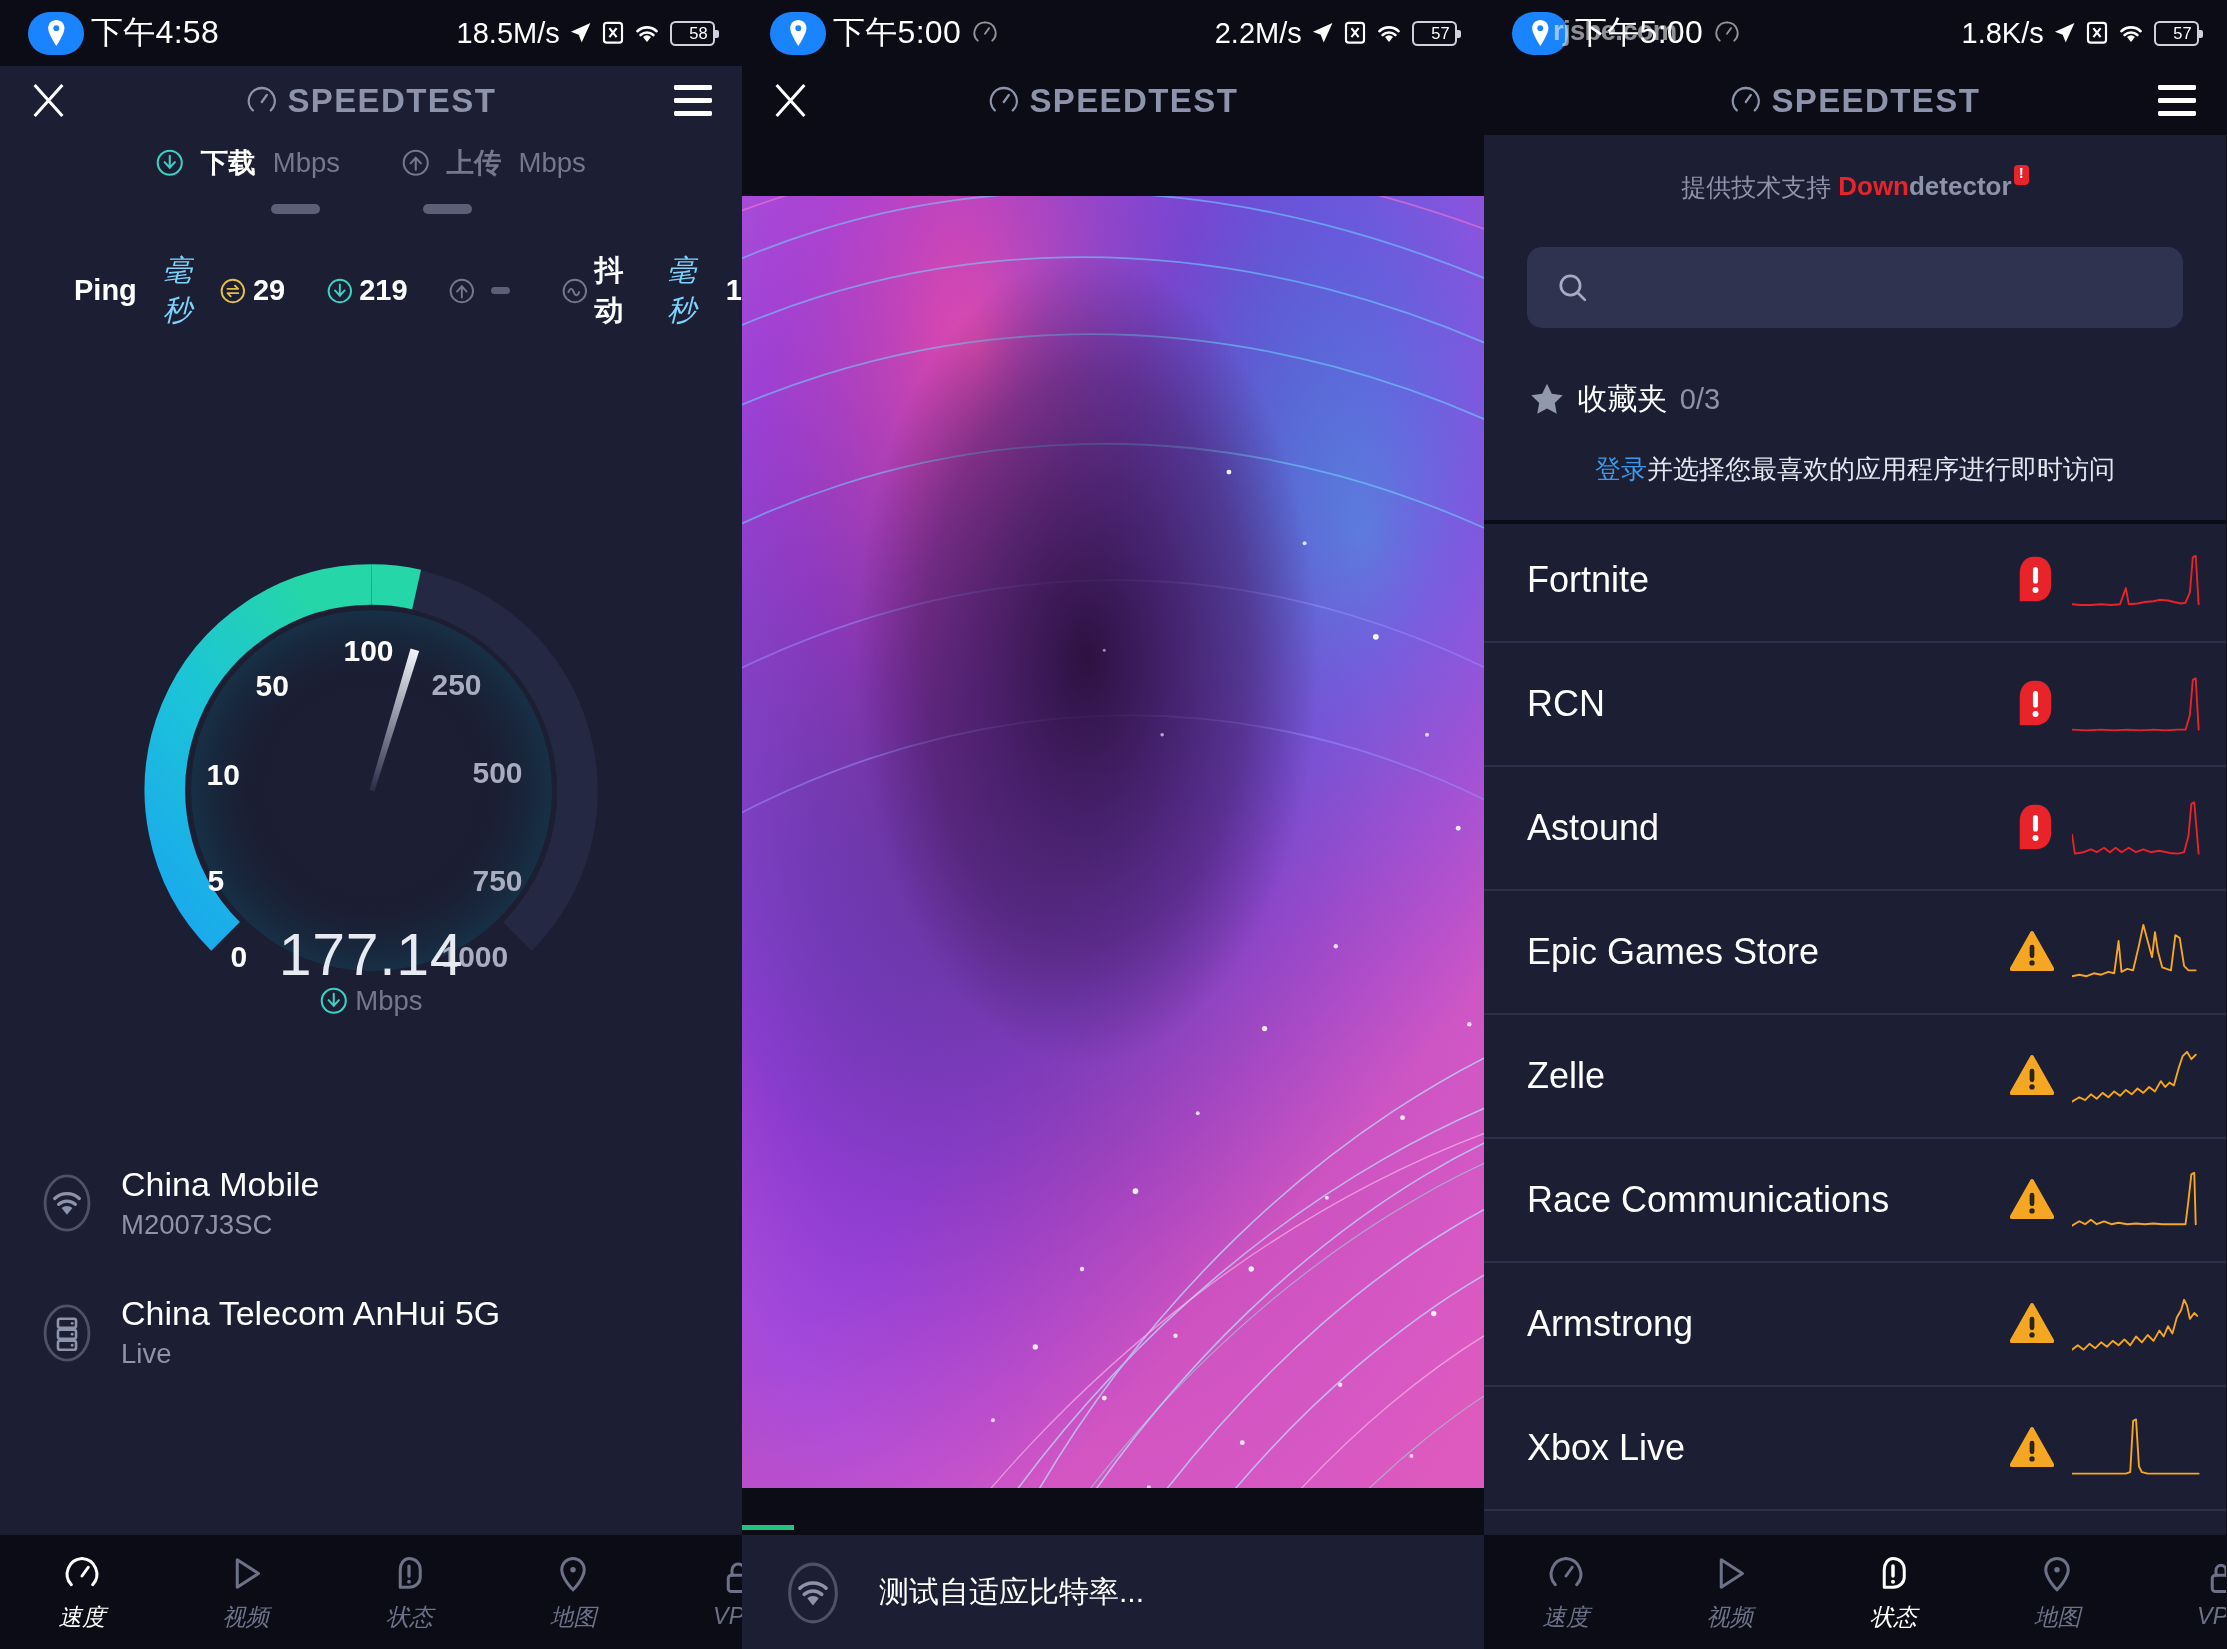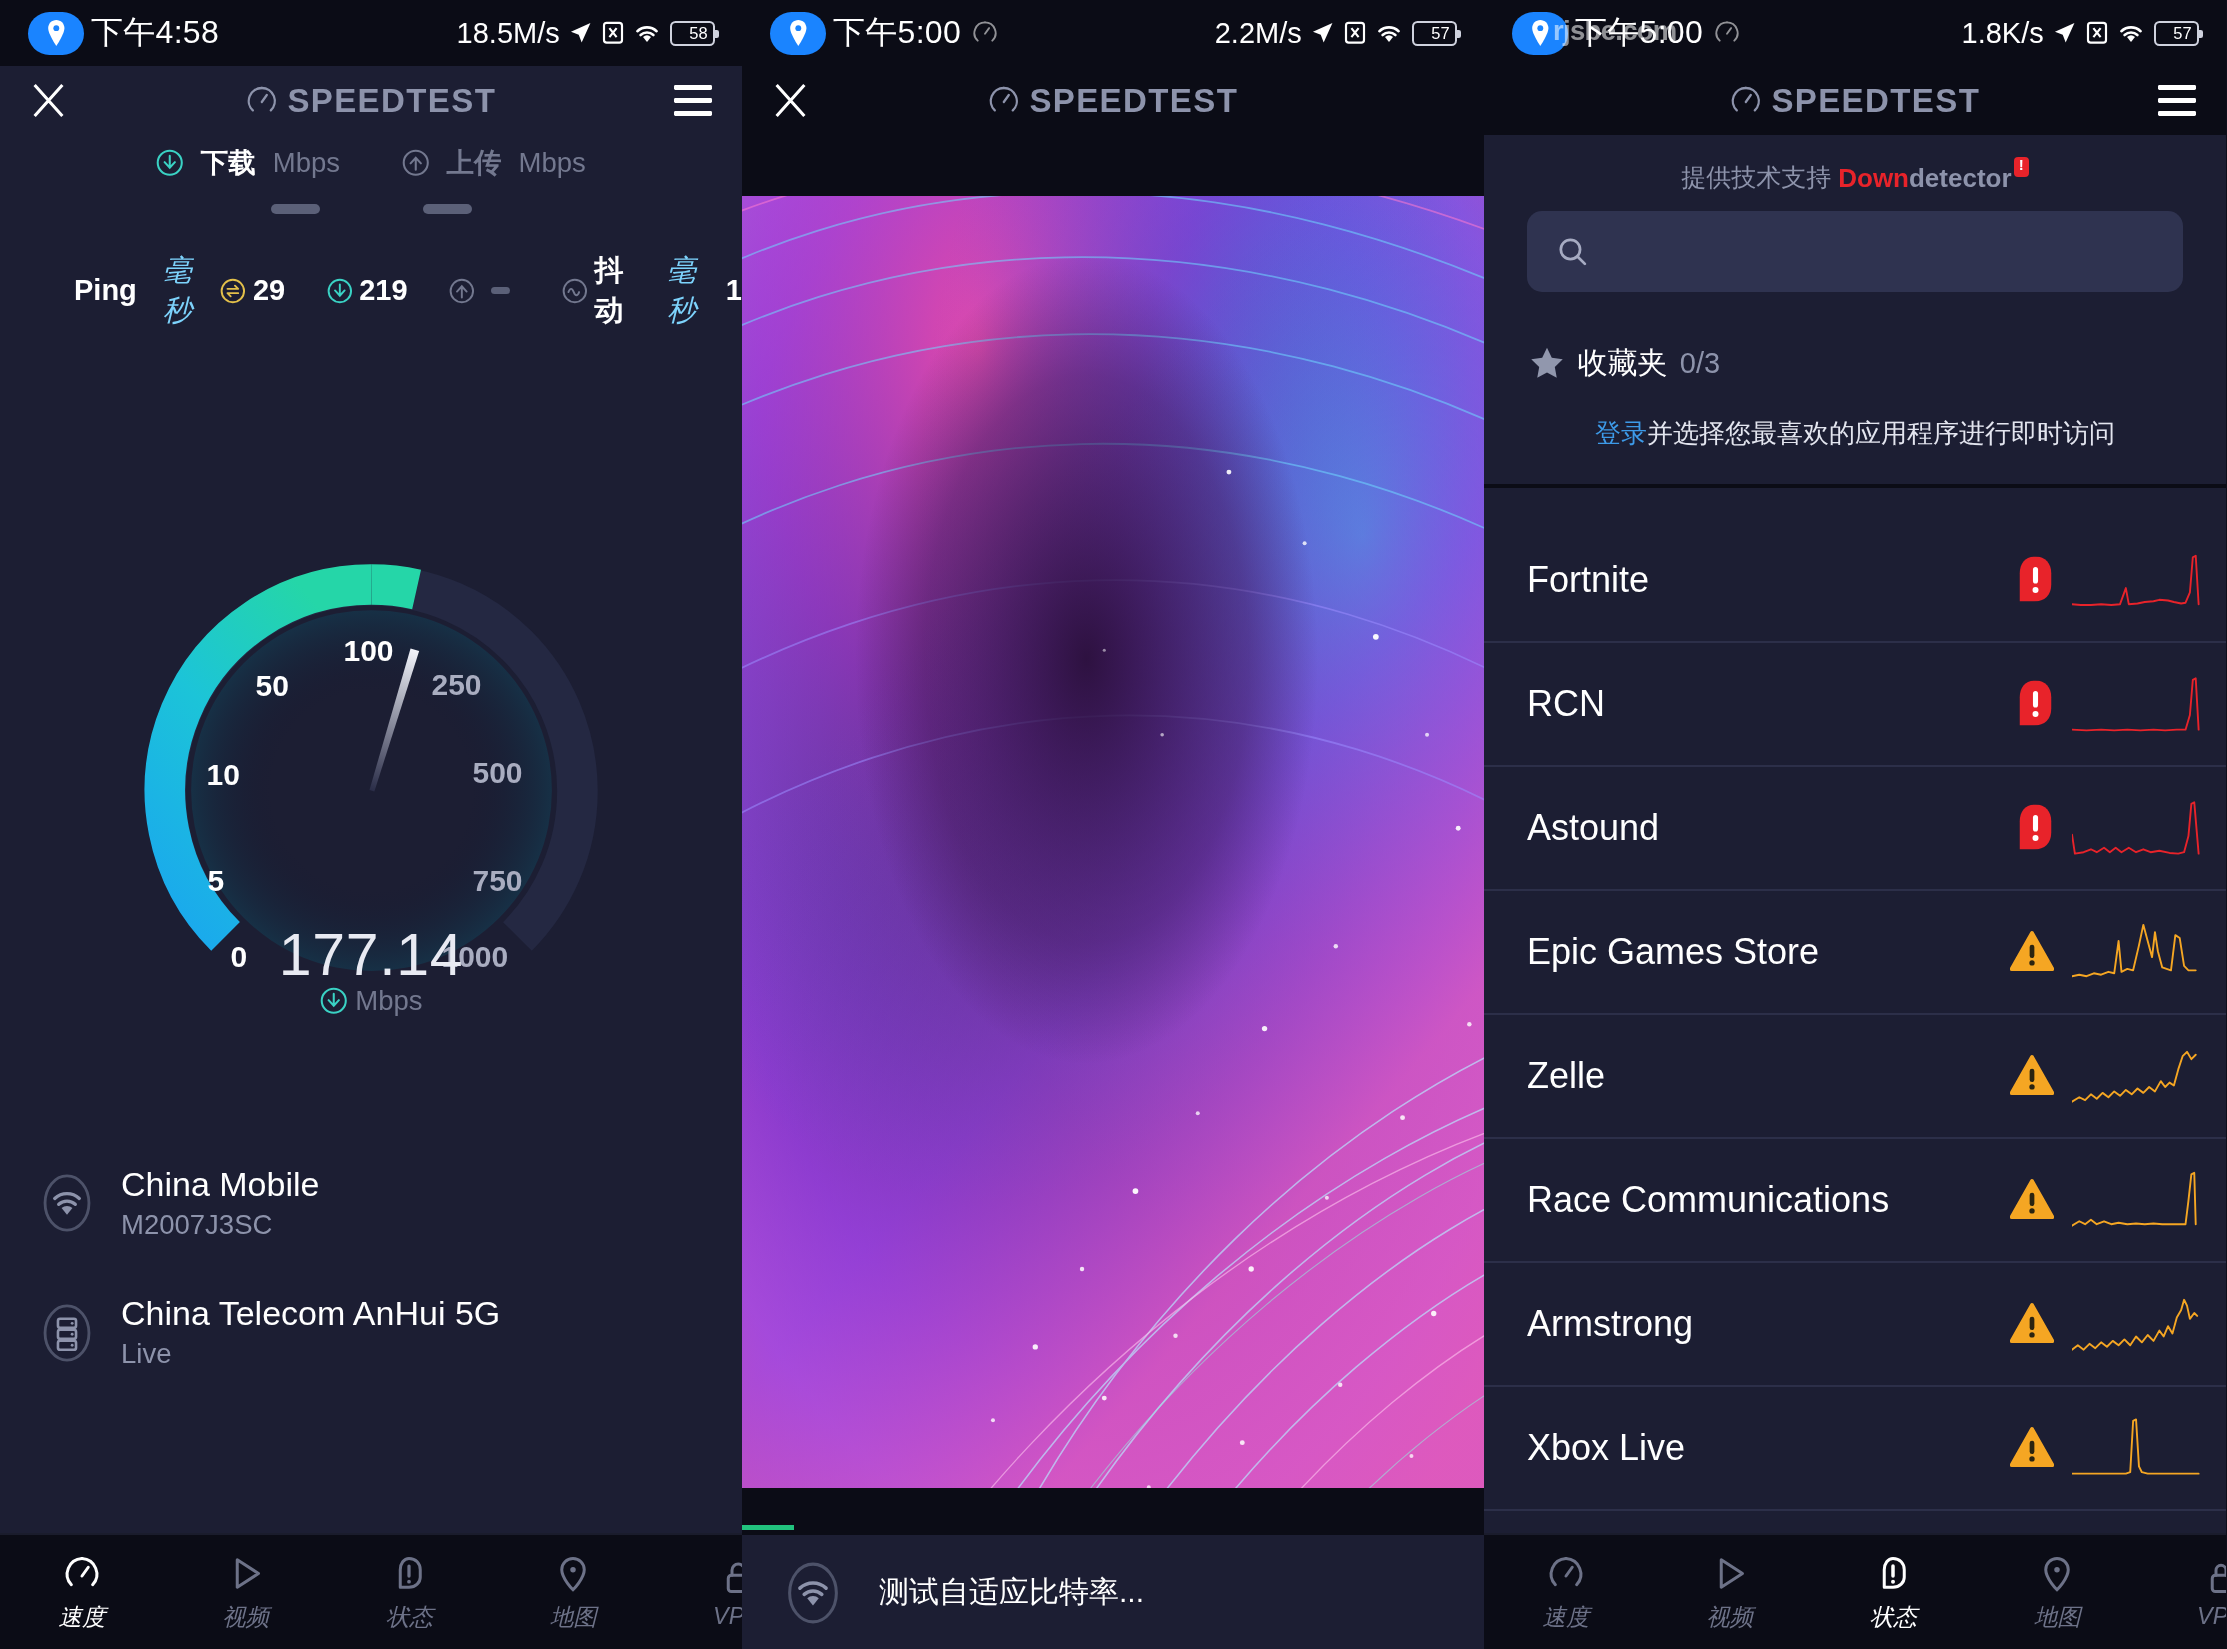--- a/index.html
+++ b/index.html
@@ -97,22 +97,22 @@
   .video .bg { position:absolute; inset:-10%; }
   .prog-track { position:absolute; left:0; bottom:120px; width:742px; height:4.8px; background:#13152300; }
   .prog-fill { height:4.8px; background:#22c37e; width:52px; }
   .p2bottom { position:absolute; left:0; bottom:0; width:742px; height:115px;
               background:#1c1e33; display:flex; align-items:center; padding-left:43px; gap:38px; }
   .p2b-ico { width:56px; height:66px; }
   .p2b-txt { font-size:30px; color:#ffffff; }
 
   
   .p3 { background:#1c1e33; }
-  .powered { height:59px; display:flex; align-items:flex-end; justify-content:center;
-             font-size:25px; color:#8d93ab; gap:6.9px; }
+  .powered { height:59px; display:flex; align-items:flex-start; justify-content:center;
+             font-size:25px; color:#8d93ab; gap:6.9px;margin-top:36px; }
   .powered .dd { font-weight:700; font-size:26px; }
   .powered .dd .red { color:#e8232a; }
   .powered .dd .gry { color:#8d93ab; }
   .dd-badge { display:inline-block; width:15px; height:20.6px; background:#e8232a;
               border-radius:4.1px; position:relative; top:-9.6px; margin-left:2.1px; }
   .dd-badge:after{ content:"!"; position:absolute; left:0; right:0; top:-2.1px; text-align:center;
                    font-size:15px; color:#fff; font-weight:700; line-height:20.6px; }
 
   .searchbox { margin:16.5px 43px 0 43px; height:81px; background:#2f3350; border-radius:15px;
                display:flex; align-items:center; padding-left:29px; }

